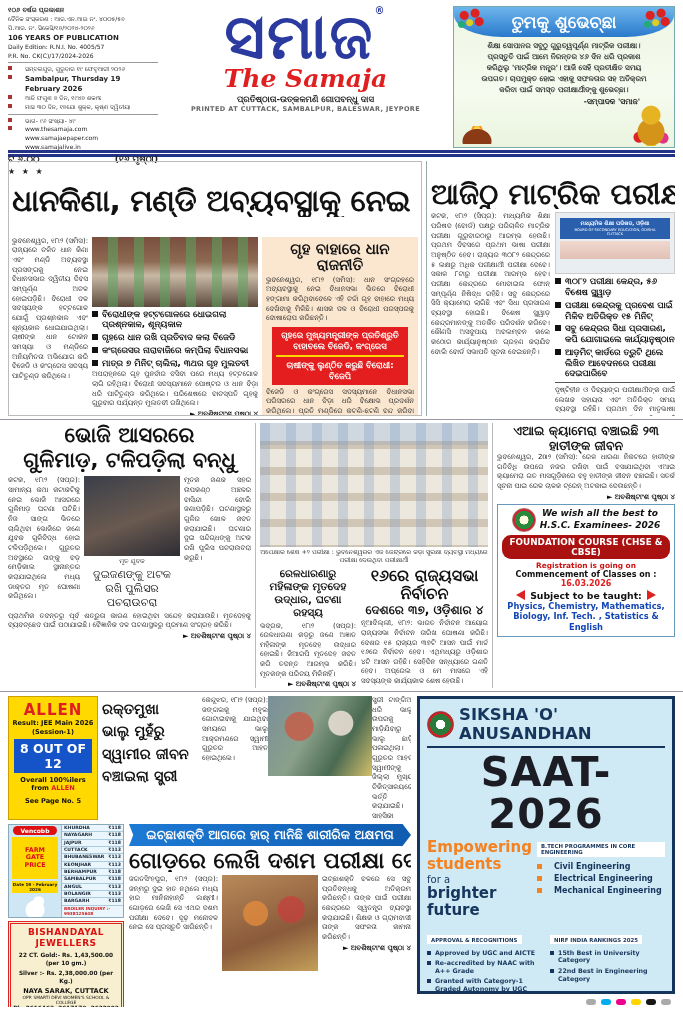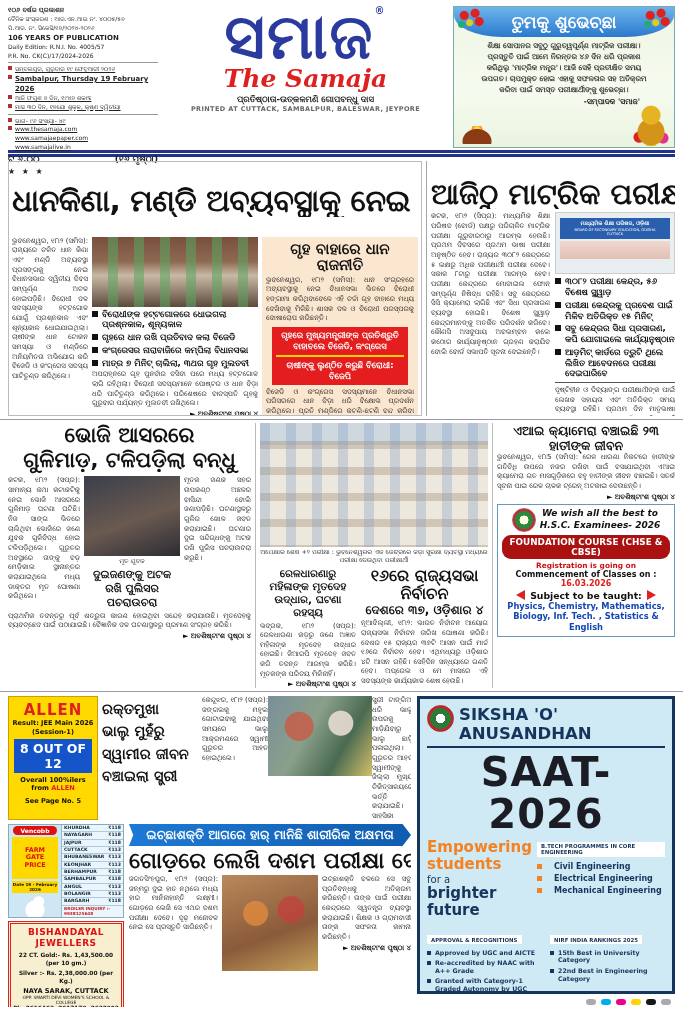--- a/index.html
+++ b/index.html
@@ -4,21 +4,21 @@
 <style>
   html,body{margin:0;padding:0;background:#dcdcdc;}
   .page{width:683px;height:1014px;margin:0 auto;background:#fff;position:relative;
         font-family:"DejaVu Sans",sans-serif;color:#111;overflow:hidden;box-sizing:border-box;}
   
   .mast{display:flex;padding:6px 8px 2px;height:150px;box-sizing:border-box;}
   .mast-left{width:150px;font-size:6px;line-height:1.45;color:#222;}
   .ml-od-b{font-weight:bold;font-size:6.5px;}
   .ml-en-b{font-weight:bold;font-size:7px;}
   .ml-sep{border-top:1px solid #999;margin:2px 0;}
-  .ml-row{display:flex;gap:3px;align-items:flex-start;text-decoration:underline;}
+  .ml-row{display:flex;gap:13px;align-items:flex-start;}
   .sq{width:4px;height:4px;background:#a33;margin-top:1px;flex:none;}
   .ml-price{display:flex;justify-content:space-between;font-weight:bold;font-size:9px;margin-top:2px;}
   .ml-stars{font-size:8px;letter-spacing:2px;}
   .mast-center{flex:1;text-align:center;overflow:hidden;}
   .logo-od{font-size:62px;font-weight:900;color:#2b3a9e;line-height:1.0;letter-spacing:2px;}
   .logo-reg{font-size:10px;vertical-align:top;color:#2b3a9e;}
   .logo-en{font-family:"DejaVu Serif",serif;font-style:italic;font-weight:bold;color:#e02020;font-size:25px;margin-top:-4px;}
   .logo-founder{font-size:8.5px;font-weight:bold;color:#222;margin-top:1px;}
   .logo-printed{font-size:6.5px;color:#666;letter-spacing:.4px;font-weight:bold;}
   .greet{width:222px;height:142px;border:1px solid #7aa;position:relative;overflow:hidden;
@@ -80,21 +80,21 @@
   .board-bldg{height:18px;margin:0 4px;background:linear-gradient(180deg,#f0d8d0,#e2c0b4);}
   .mat-hr{border-top:1px solid #555;margin:3px 0;}
   
   .sec-mid{display:flex;padding:3px 8px;height:272px;box-sizing:border-box;border-top:1px solid #99a;}
   .shoot{width:248px;flex:none;padding-right:4px;border-right:1px solid #bbb;box-sizing:border-box;overflow:hidden;}
   .shoot-h{font-size:21px;font-weight:900;text-align:center;line-height:1.2;}
   .shoot-body{display:flex;gap:4px;margin-top:3px;}
   .shoot-c1{width:72px;flex:none;}
   .shoot-mid{width:96px;flex:none;text-align:center;}
   .ph-victim{height:80px;background:linear-gradient(160deg,#3a3f4a 0%,#6a5a50 55%,#2c2c34 100%);}
-  .shoot-sub{font-size:11px;font-weight:700;line-height:1.25;margin-top:3px;}
+  .shoot-sub{font-size:11px;font-weight:400;line-height:1.25;margin-top:3px;}
   .shoot-c2{flex:1;}
   .shoot-tail{margin-top:2px;}
   .mid-center{width:236px;flex:none;padding:0 4px;box-sizing:border-box;overflow:hidden;}
   .ph-exam{height:124px;background:
      repeating-linear-gradient(90deg,rgba(120,150,195,.30) 0 10px,transparent 10px 26px),
      repeating-linear-gradient(180deg,transparent 0 18px,rgba(140,110,80,.28) 18px 26px),
      linear-gradient(180deg,#cfd8de 0 18%,#ece8dd 18% 100%);}
   .mid-row{display:flex;gap:5px;margin-top:3px;}
   .train{width:96px;flex:none;}
   .train-h{font-size:10.5px;font-weight:900;text-align:center;line-height:1.25;margin-bottom:2px;}
@@ -167,21 +167,21 @@
   .lak-head{font-size:22px;font-weight:900;text-align:center;line-height:1.05;margin:3px 0;white-space:nowrap;overflow:hidden;}
   .lak-body{display:flex;gap:4px;}
   .lak-c1{flex:1;} .lak-c2{flex:1;}
   .ph-lak{width:96px;height:96px;flex:none;background:
      radial-gradient(circle at 35% 40%,rgba(230,140,60,.75) 12px,transparent 13px),
      radial-gradient(circle at 72% 36%,rgba(200,60,60,.7) 13px,transparent 14px),
      linear-gradient(160deg,#b88a5a 0%,#8a5a3a 60%,#c4a05a 100%);}
   
   .saat{width:258px;flex:none;display:flex;flex-direction:column;}
   .saat-box{border:3px solid #16355c;background:#cfe9f5;padding:6px 7px;box-sizing:border-box;height:298px;display:flex;flex-direction:column;overflow:hidden;}
-  .saat-top{display:flex;gap:5px;border-bottom:2px solid #16355c;padding-bottom:3px;}
+  .saat-top{display:flex;align-items:center;gap:5px;border-bottom:2px solid #16355c;padding-bottom:3px;}
   .soa-logo{width:25px;height:25px;border-radius:50%;flex:none;
      background:radial-gradient(circle,#fff 26%,#2a7a3b 28% 58%,#c22 60%);border:1px solid #933;}
   .soa-name{font-size:16.5px;font-weight:900;color:#16355c;}
   .saat-title{font-size:40px;font-weight:900;color:#1c1c24;text-align:center;letter-spacing:1px;line-height:1.05;margin:3px 0 2px;}
   .saat-mid{display:flex;gap:6px;margin-top:2px;}
   .saat-emp{width:104px;flex:none;line-height:1.15;}
   .emp-o{color:#f58220;font-weight:900;font-size:15px;}
   .emp-n{color:#16355c;font-size:10px;}
   .emp-b{color:#16355c;font-weight:900;font-size:15px;}
   .label-box{background:#fff;color:#16355c;font-weight:900;font-size:5.4px;display:inline-block;padding:1.5px 4px;margin-bottom:2px;}
@@ -378,21 +378,21 @@
           <div class="rs-deck">ଦେଶରେ ୩୭, ଓଡ଼ିଶାର ୪</div>
           <div class="bt">ନୂଆଦିଲ୍ଲୀ, ୧୮ା୨: ଭାରତ ନିର୍ବାଚନ ଆୟୋଗ ରାଜ୍ୟସଭା ନିର୍ବାଚନ ତାରିଖ ଘୋଷଣା କରିଛି। ଦେଶର ୧୫ ରାଜ୍ୟର ୩୭ଟି ଆସନ ପାଇଁ ମାର୍ଚ୍ଚ ୧୬ରେ ନିର୍ବାଚନ ହେବ। ଏଥିମଧ୍ୟରୁ ଓଡ଼ିଶାର ୪ଟି ଆସନ ରହିଛି। ସେହିଦିନ ସନ୍ଧ୍ୟାରେ ଗଣତି ହେବ। ଅପ୍ରେଲ ଓ ମେ ମାସରେ ଏହି ସଦସ୍ୟଙ୍କ କାର୍ଯ୍ୟକାଳ ଶେଷ ହେଉଛି।</div>
           <span class="cont">► ଅବଶିଷ୍ଟାଂଶ ପୃଷ୍ଠା ୪</span>
         </article>
       </div>
     </div>
 
     <div class="mid-right" style="border-left:1px solid #bbb;">
       <article>
         <div class="ele-h">ଏଆଇ କ୍ୟାମେରା ବଞ୍ଚାଇଛି ୨୩ ହାତୀଙ୍କ ଜୀବନ</div>
-        <div class="bt">ଭୁବନେଶ୍ୱର, ୧୮ା5 (ସମିସ): ରେଳ ଧାରଣା ନିକଟରେ ହାତୀଙ୍କ ଗତିବିଧି ଉପରେ ନଜର ରଖିବା ପାଇଁ ବସାଯାଇଥିବା ଏଆଇ କ୍ୟାମେରା ଗତ ମାସଗୁଡ଼ିକରେ ବହୁ ହାତୀଙ୍କ ଜୀବନ ବଞ୍ଚାଇଛି। ସତର୍କ ସୂଚନା ପାଇ ରେଳ ଚାଳକ ଟ୍ରେନ୍ ଅଟକାଇ ଦେଉଛନ୍ତି।</div>
+        <div class="bt">ଭୁବନେଶ୍ୱର, 20ା୨ (ସମିସ): ରେଳ ଧାରଣା ନିକଟରେ ହାତୀଙ୍କ ଗତିବିଧି ଉପରେ ନଜର ରଖିବା ପାଇଁ ବସାଯାଇଥିବା ଏଆଇ କ୍ୟାମେରା ଗତ ମାସଗୁଡ଼ିକରେ ବହୁ ହାତୀଙ୍କ ଜୀବନ ବଞ୍ଚାଇଛି। ସତର୍କ ସୂଚନା ପାଇ ରେଳ ଚାଳକ ଟ୍ରେନ୍ ଅଟକାଇ ଦେଉଛନ୍ତି।</div>
         <span class="cont">► ଅବଶିଷ୍ଟାଂଶ ପୃଷ୍ଠା ୪</span>
       </article>
       <div class="newton">
         <div class="nw-top">
           <div class="nw-logo"></div>
           <div class="nw-wish">
             <div>We wish all the best to</div>
             <div>H.S.C. Examinees- 2026</div>
           </div>
         </div>

